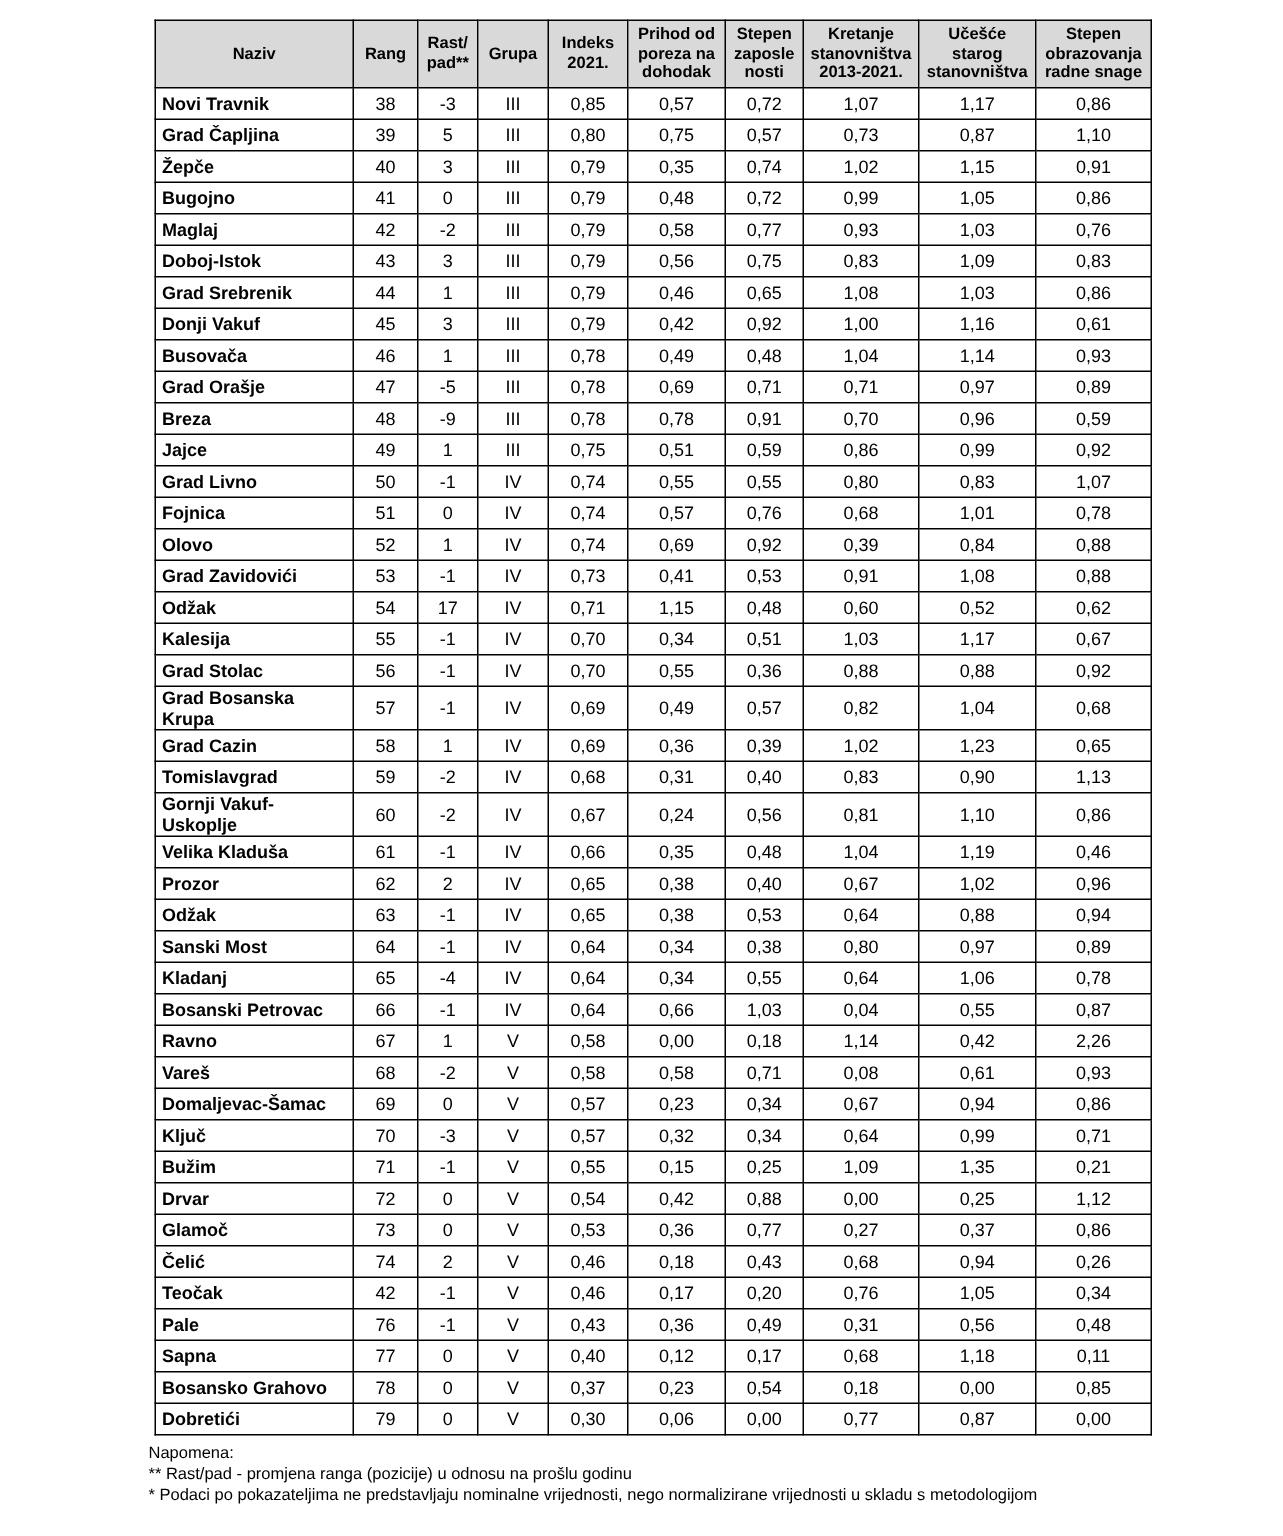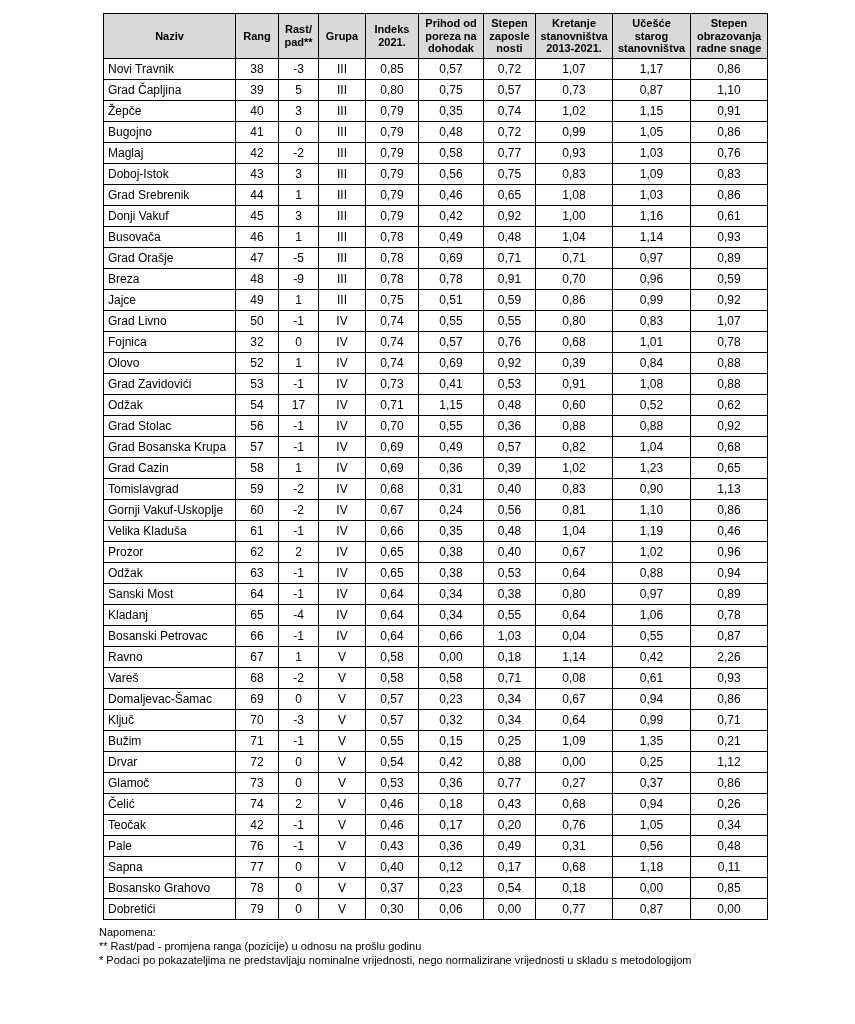--- a/index.html
+++ b/index.html
@@ -35,20 +35,21 @@
     font-size: 12px;
     line-height: 14px;
     height: 20px;
     text-align: center;
     padding: 0 2px;
   }
   table.idx-table td.name-cell {
     text-align: left;
     padding-left: 4px;
     padding-right: 3px;
+    font-weight: bold;
   }
   .notes {
     margin: 5px 0 0 99px;
     font-size: 11px;
     line-height: 14px;
     white-space: nowrap;
   }
   .note-line { margin: 0; }
 </style>
 </head>
@@ -247,21 +248,21 @@
           <td>IV</td>
           <td>0,74</td>
           <td>0,55</td>
           <td>0,55</td>
           <td>0,80</td>
           <td>0,83</td>
           <td>1,07</td>
         </tr>
         <tr>
           <td class="name-cell">Fojnica</td>
-          <td>32</td>
+          <td>51</td>
           <td>0</td>
           <td>IV</td>
           <td>0,74</td>
           <td>0,57</td>
           <td>0,76</td>
           <td>0,68</td>
           <td>1,01</td>
           <td>0,78</td>
         </tr>
         <tr>
@@ -292,20 +293,32 @@
           <td class="name-cell">Odžak</td>
           <td>54</td>
           <td>17</td>
           <td>IV</td>
           <td>0,71</td>
           <td>1,15</td>
           <td>0,48</td>
           <td>0,60</td>
           <td>0,52</td>
           <td>0,62</td>
+        </tr>
+        <tr>
+          <td class="name-cell">Kalesija</td>
+          <td>55</td>
+          <td>-1</td>
+          <td>IV</td>
+          <td>0,70</td>
+          <td>0,34</td>
+          <td>0,51</td>
+          <td>1,03</td>
+          <td>1,17</td>
+          <td>0,67</td>
         </tr>
         <tr>
           <td class="name-cell">Grad Stolac</td>
           <td>56</td>
           <td>-1</td>
           <td>IV</td>
           <td>0,70</td>
           <td>0,55</td>
           <td>0,36</td>
           <td>0,88</td>

